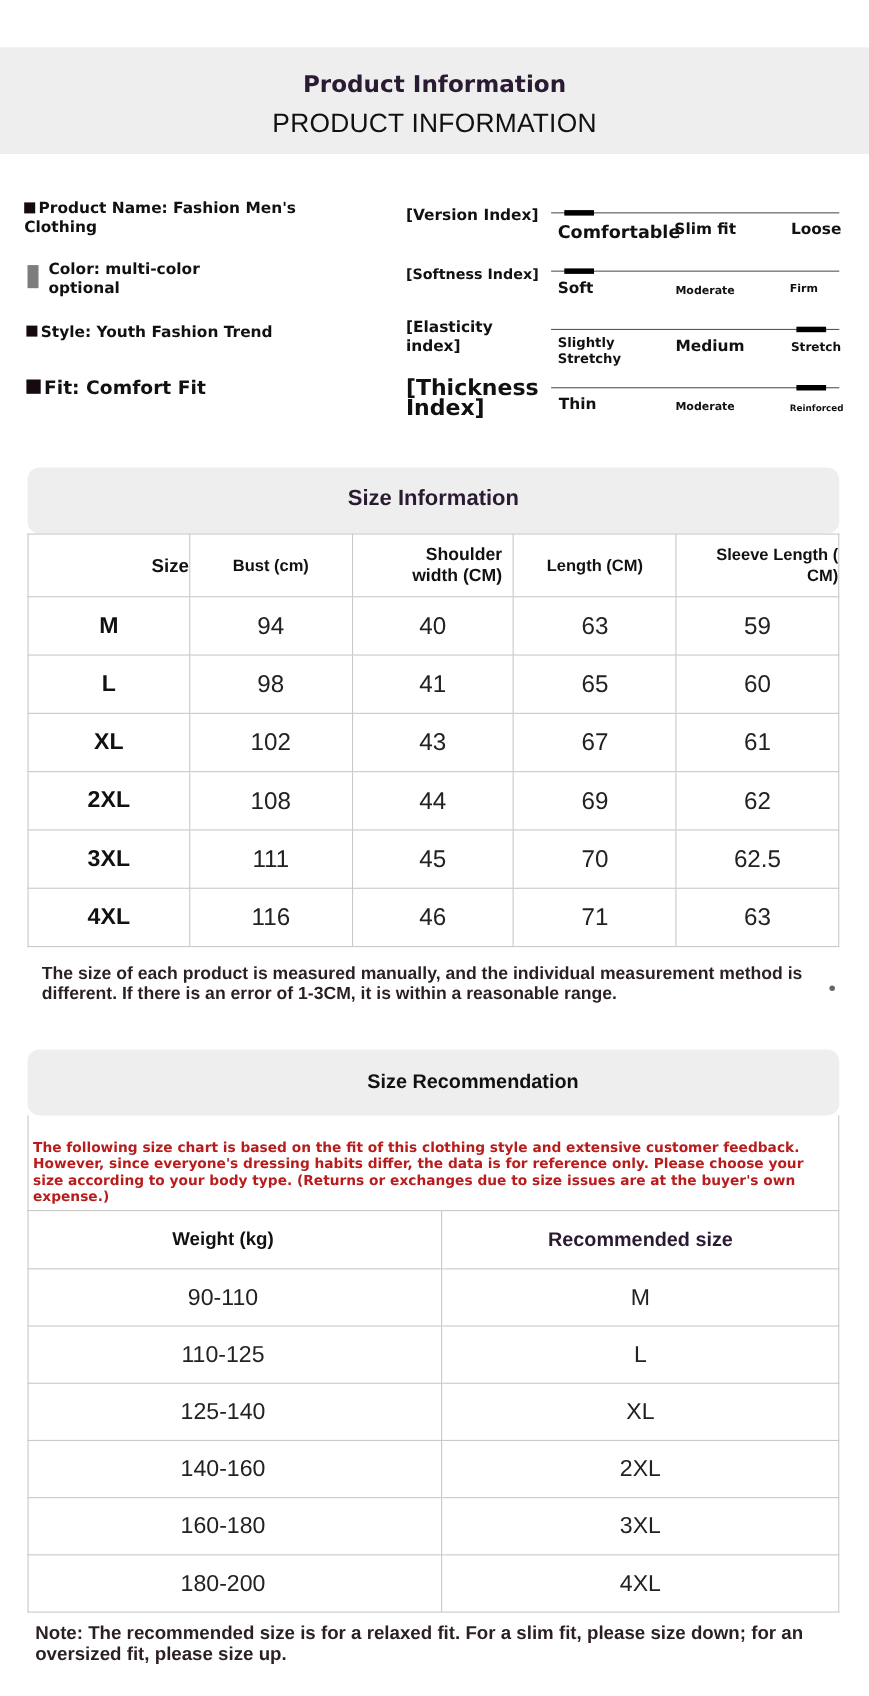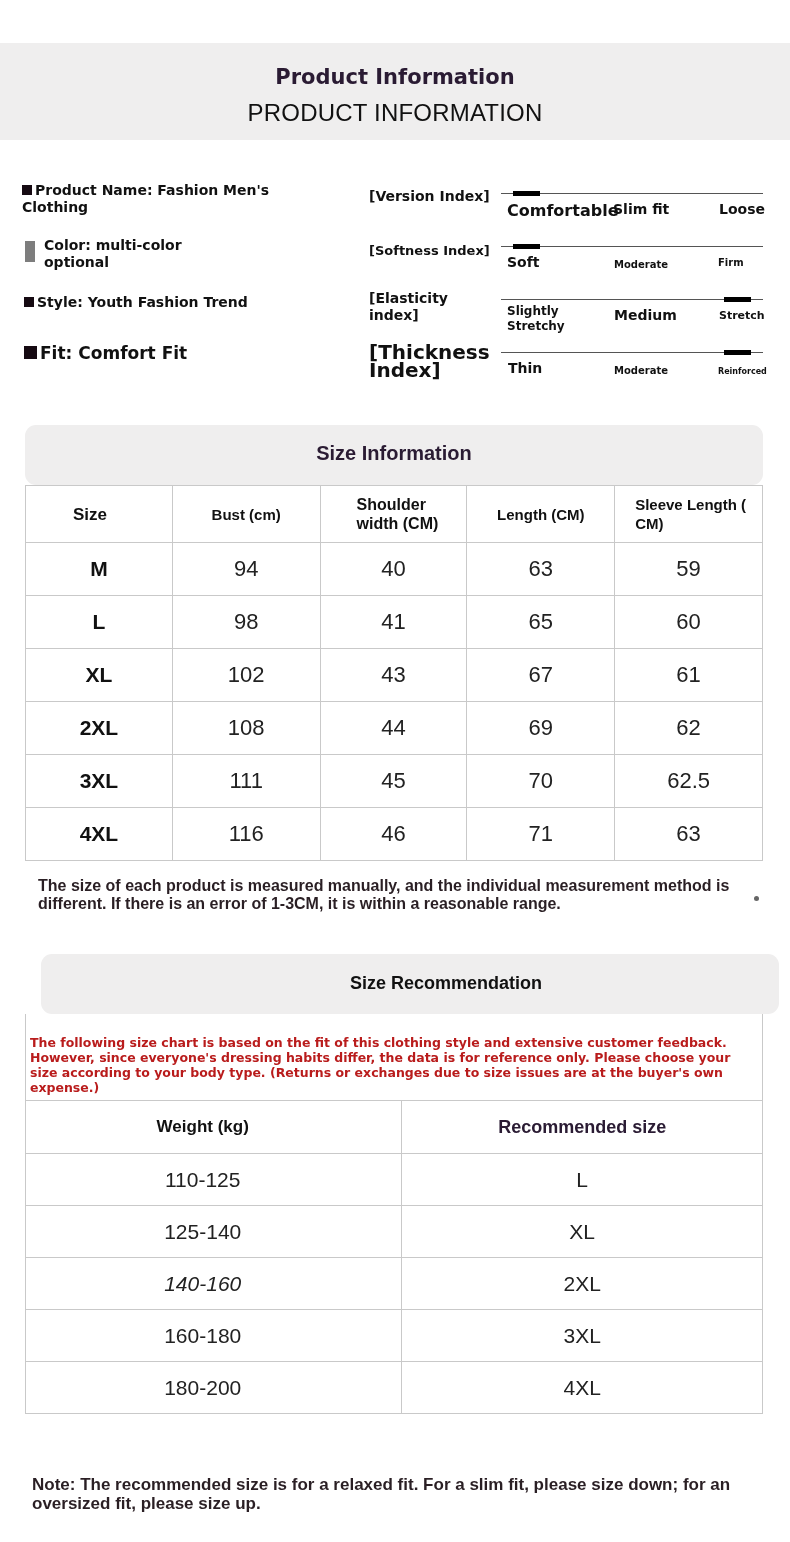--- a/index.html
+++ b/index.html
@@ -111,41 +111,41 @@
       padding: 0;
     }
     .size-table { left: 25px; top: 485px; width: 738px; }
     .size-table th {
       height: 57px;
       font-weight: bold;
       font-size: 16px;
       color: #111;
       line-height: 19px;
     }
-    .size-table th.left { text-align: left; padding-left: 16px; }
+    .size-table th.left { text-align: right; padding-left: 16px; }
     .size-table td { height: 53px; font-size: 22px; color: #222; }
     .size-table td.sz { font-weight: bold; font-size: 21px; color: #111; }
 
     .size-note {
       position: absolute;
       left: 38px; top: 877px; width: 720px;
       font-family: "Liberation Sans", sans-serif;
       font-weight: bold;
       font-size: 16px;
       line-height: 18px;
       color: #2a1f24;
     }
     .dot-mark {
       position: absolute; left: 754px; top: 896px;
       width: 5px; height: 5px; border-radius: 50%;
       background: #666;
     }
 
     
-    .rec-head { top: 954px; height: 60px; font-size: 18px; line-height: 58px; color: #111; margin-left: 16px; }
+    .rec-head { top: 954px; height: 60px; font-size: 18px; line-height: 58px; color: #111; }
     .rec-box {
       position: absolute;
       left: 25px; top: 1014px; width: 738px; height: 87px;
       border-left: 1px solid #c9c9c9;
       border-right: 1px solid #c9c9c9;
     }
     .rec-desc {
       position: absolute;
       left: 30px; top: 1035px; width: 730px;
       font-weight: bold;
@@ -300,29 +300,33 @@
       <col style="width:361px">
   </colgroup>
   <thead>
     <tr>
       <th style="padding-right:22px;">Weight (kg)</th>
       <th class="dark">Recommended size</th>
     </tr>
   </thead>
   <tbody>
     <tr>
+      <td style="padding-right:22px;">90-110</td>
+      <td>M</td>
+    </tr>
+    <tr>
       <td style="padding-right:22px;">110-125</td>
       <td>L</td>
     </tr>
     <tr>
       <td style="padding-right:22px;">125-140</td>
       <td>XL</td>
     </tr>
     <tr>
-      <td style="padding-right:22px;font-style:italic;">140-160</td>
+      <td style="padding-right:22px;">140-160</td>
       <td>2XL</td>
     </tr>
     <tr>
       <td style="padding-right:22px;">160-180</td>
       <td>3XL</td>
     </tr>
     <tr>
       <td style="padding-right:22px;">180-200</td>
       <td>4XL</td>
     </tr>

